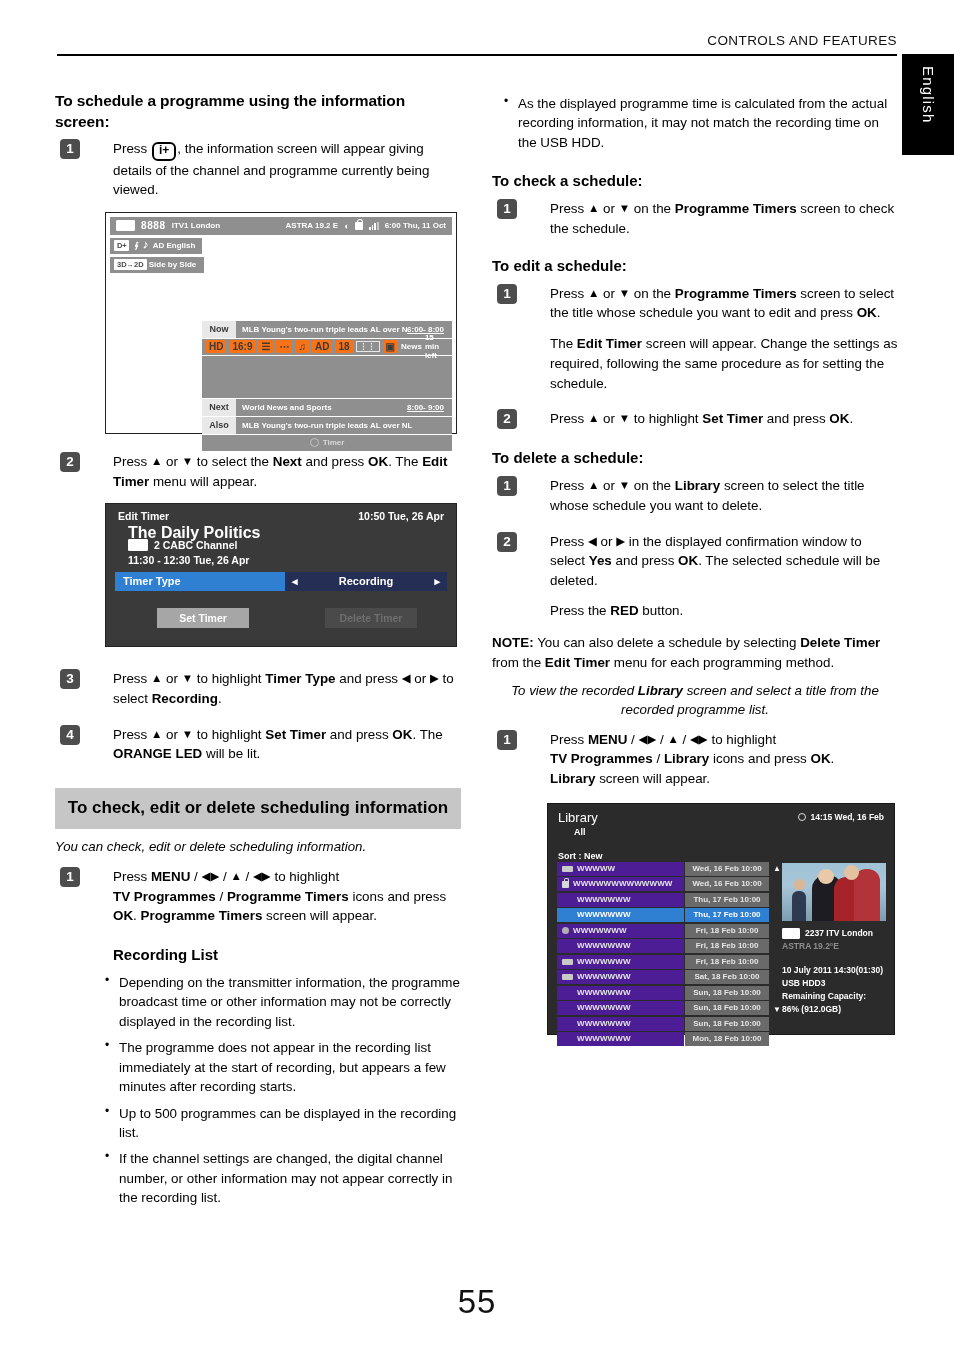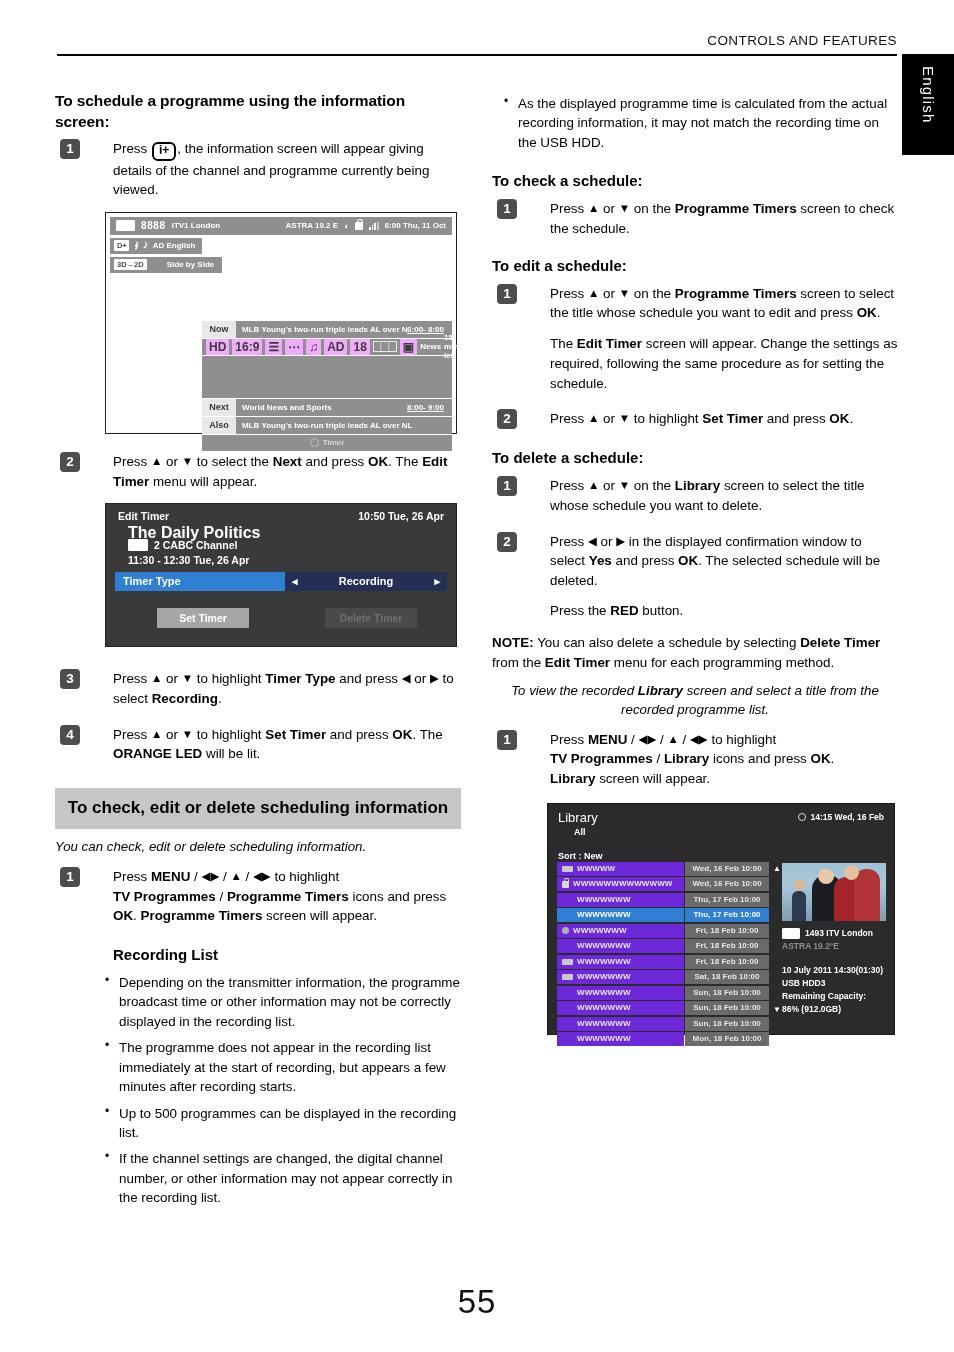--- a/index.html
+++ b/index.html
@@ -242,21 +242,21 @@
     display:flex; align-items:center; gap:5px;
     padding: 0 7px 0 4px; font-size: 8px; font-weight: bold;
   }
   .chip-dplus {
     background:#fff; color:#4a4a4a; font-size:7.5px; font-weight:bold;
     padding:1px 3px; border-radius:1px; letter-spacing:-0.2px;
   }
   .info-row3 {
     position: absolute; left: 4px; top: 44px;
     height: 16px; background: #8f8f8f; color:#fff;
-    display:flex; align-items:center; gap:20px;
+    display:flex; align-items:center; gap:2px;
     padding: 0 8px 0 4px; font-size: 8px; font-weight: bold;
   }
   .chip-3d {
     background:#fff; color:#4a4a4a; font-size:7.5px; font-weight:bold;
     padding:1px 3px; border-radius:1px;
   }
 
   .epg { position:absolute; left:96px; right:4px; top:108px; bottom:4px; }
   .epg-line {
     display:flex; align-items:center; height:17px;
@@ -268,21 +268,21 @@
     width:34px; text-align:center; line-height:17px; height:17px; flex:none;
     margin-right:6px;
   }
   .epg-title { flex:1; overflow:hidden; white-space:nowrap; }
   .epg-time { margin-left:auto; padding-right:8px;text-decoration:underline; }
   .epg-icons {
     display:flex; align-items:center; gap:3px; height:16px;
     background:#8f8f8f; color:#fff; font-size:8px; font-weight:bold;
     padding:0 4px; margin-bottom:1px;
   }
-  .pill { background:#f0abfc; color:#3b3b3b; padding:1px 3px; font-size:12px; font-weight:bold; border-radius:1px; }
+  .pill { background:#f97316; color:#3b3b3b; padding:1px 3px; font-size:10px; font-weight:bold; border-radius:1px; }
   .pill-out { border:1.3px solid #e8e8e8; color:#e8e8e8; padding:0px 3px; font-size:8px; font-weight:bold; }
   .epg-blank { height:42px; background:#8f8f8f; margin-bottom:1px; }
   .epg-foot {
     height:16px; background:#8f8f8f; color:#d8d8d8; font-size:8px; font-weight:bold;
     display:flex; align-items:center; justify-content:center; gap:4px;
   }
   .ring {
     width:9px;height:9px;border-radius:50%;border:1.8px solid #c3c3c3;box-sizing:border-box;
   }
 
@@ -335,21 +335,21 @@
     color: #fff;
   }
   .lib-title { position:absolute; left:10px; top:6px; font-size:13px; }
   .lib-sub { position:absolute; left:26px; top:23px; font-size:9px; font-weight:bold; }
   .lib-clock { position:absolute; right:10px; top:8px; font-size:8.5px; font-weight:bold; display:flex; align-items:center; gap:4px;}
   .lib-clock .ring { width:8px; height:8px; border-color:#dadada; }
   .lib-sort { position:absolute; left:10px; top:47px; font-size:9px; font-weight:bold; }
   .lib-list { position:absolute; left:9px; top:58px; width:212px; }
   .lib-row { display:flex; height:14px; margin-bottom:1.5px; align-items:center; }
   .lib-row .nm {
-    flex:1; background:#6d28d9; color:#e6e6e6; font-size:8px; font-weight:bold;
+    flex:1; background:#4c1d95; color:#e6e6e6; font-size:8px; font-weight:bold;
     height:14px; line-height:14px; padding-left:5px; display:flex; align-items:center; gap:4px;
     box-sizing:border-box; letter-spacing:0.1px; overflow:hidden;
   }
   .lib-row .dt {
     width:84px; background:#6a6a6a; color:#e6e6e6; font-size:8px; font-weight:bold;
     height:14px; line-height:14px; text-align:center; margin-left:1.5px; flex:none;
   }
   .lib-row.sel .nm, .lib-row.sel .dt { background:#2f7fd2; color:#fff; }
   .badge-tv { width:11px; height:6px; background:#c9c9c9; border-radius:1px; flex:none; }
   .badge-lock { width:7px; height:7px; background:#d8d8d8; border-radius:1px; flex:none; position:relative; }
@@ -673,21 +673,21 @@
           <span class="p3"></span>
           <span class="p4"></span>
         <span class="h3"></span>
           <span class="h1"></span>
           <span class="h2"></span>
       </div>
 
       <div class="lib-meta">
         <div class="chanline">
           <span class="tvicon-box"></span>
-          <span>1493 ITV London</span>
+          <span>2237 ITV London</span>
         </div>
         <div class="sat">ASTRA 19.2°E</div>
         <div class="blk">
           <div>10 July 2011  14:30(01:30)</div>
           <div>USB HDD3</div>
           <div>Remaining Capacity:</div>
           <div>86% (912.0GB)</div>
         </div>
       </div>
     </div>

